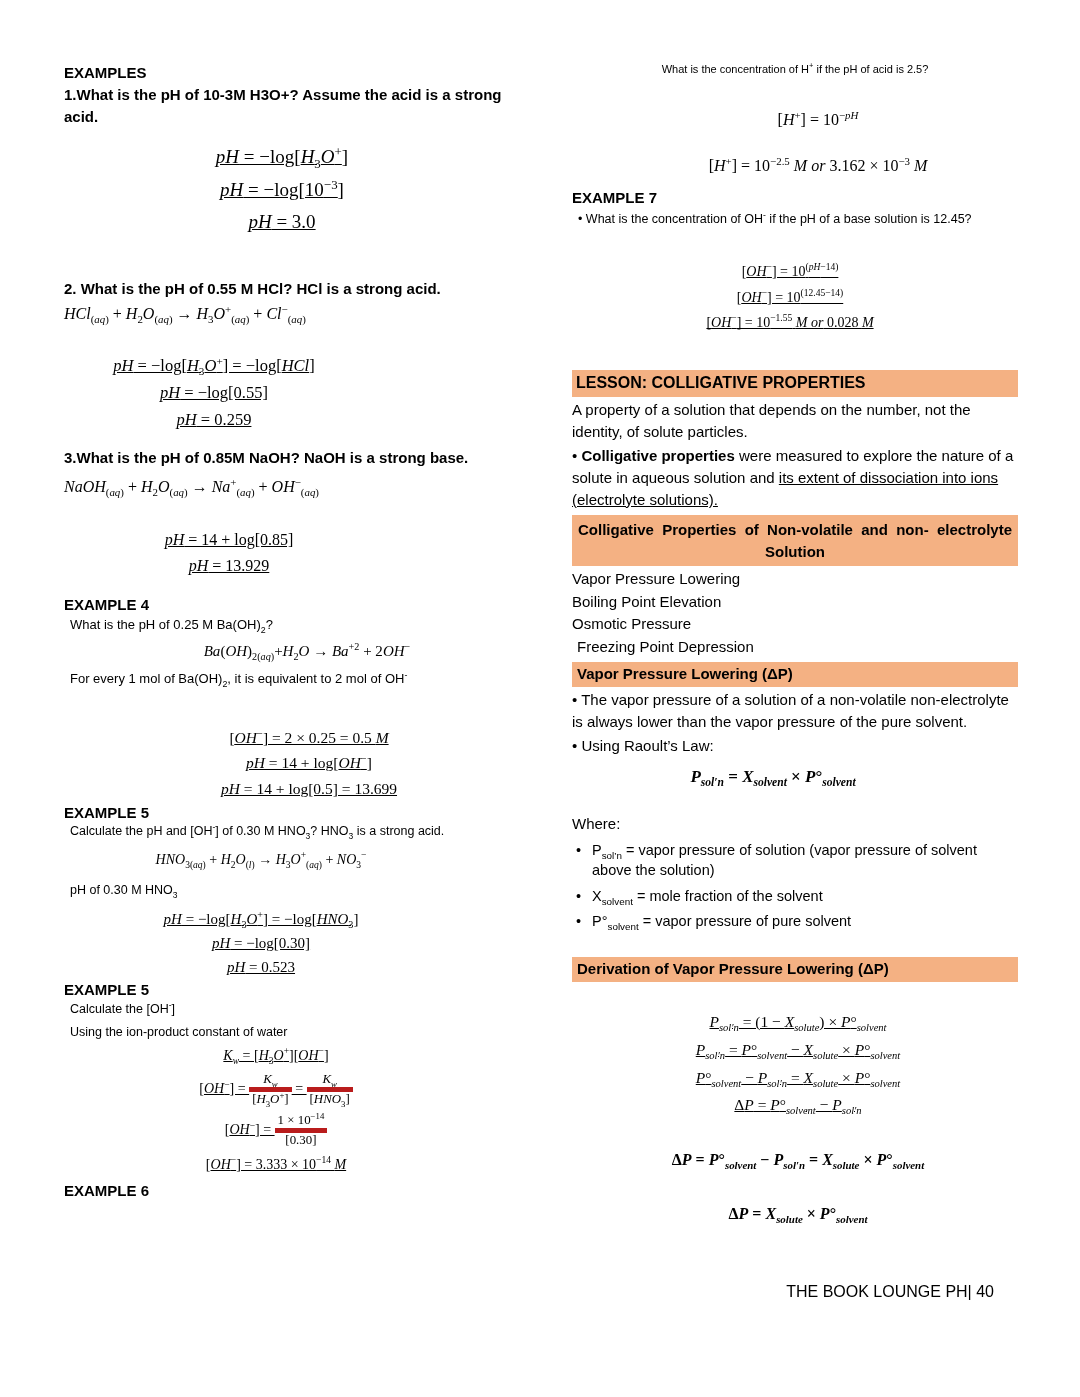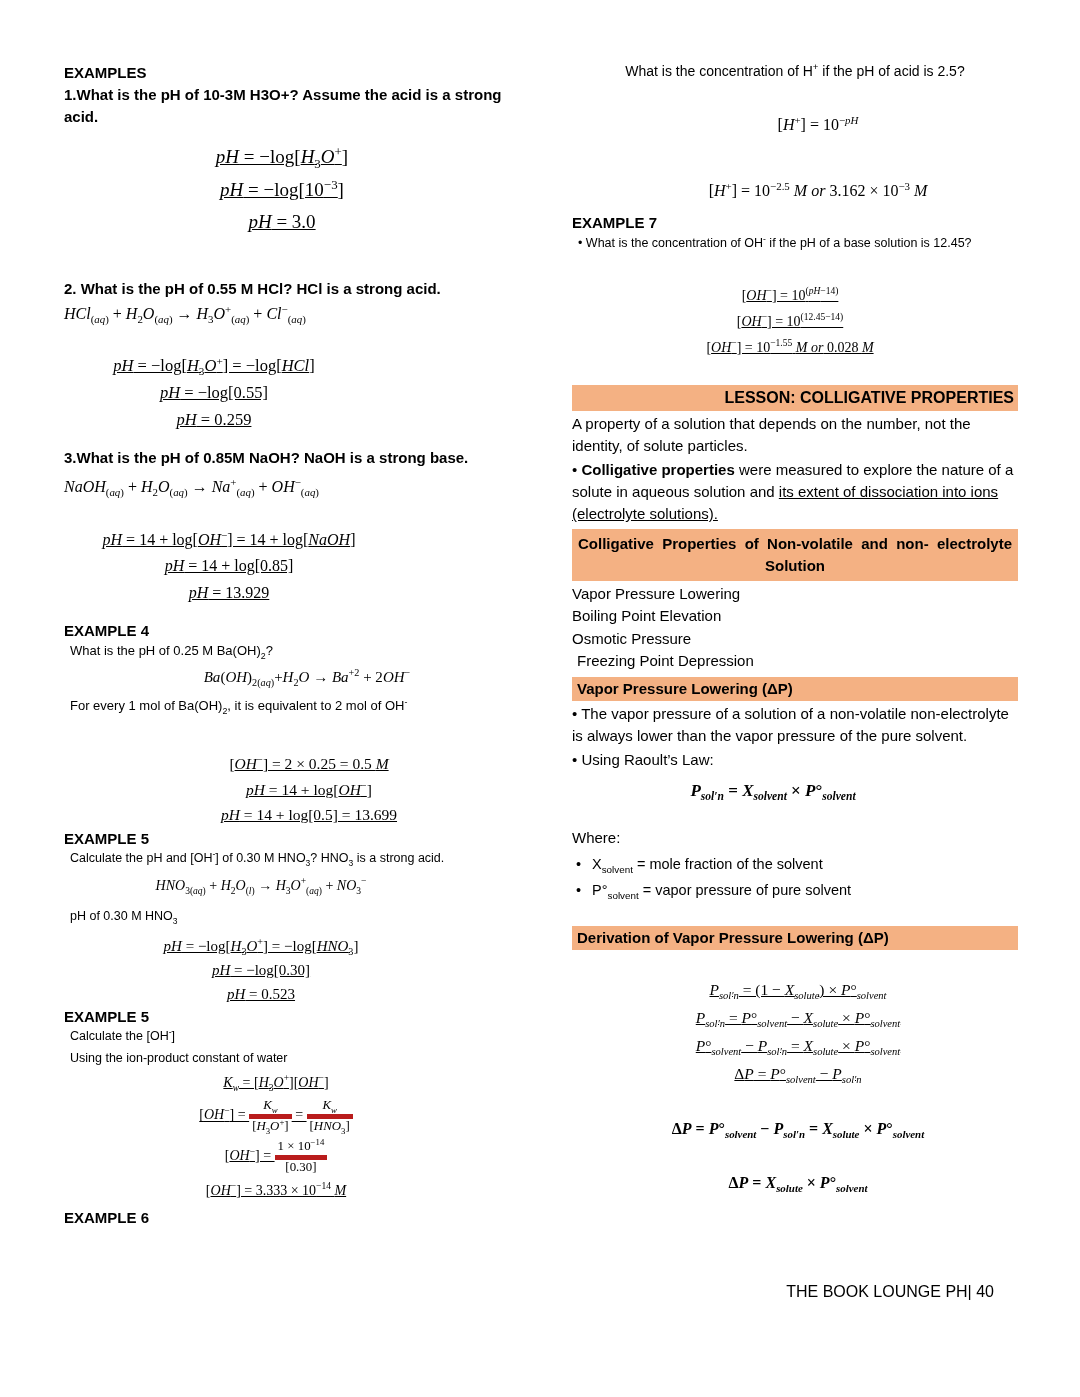--- a/index.html
+++ b/index.html
@@ -34,29 +34,29 @@
   .mt40{margin-top:40px;}
   .mt8{margin-top:8px;}
   .mt5{margin-top:5px;}
   .mt2{margin-top:2px;}
 
   .frac{display:inline-block;vertical-align:middle;text-align:center;line-height:1.2;font-size:92%;}
   .frac .num{display:block;border-bottom:5px solid #b91c1c;padding:0 3px;}
   .frac .den{display:block;padding:0 3px;}
 
   
-  .q-top{font-size:14px;text-align:center;line-height:1.4;}
+  .q-top{font-size:11px;text-align:center;line-height:1.4;}
   .g-rh{width:400px;margin-left:46px;text-align:center;font-size:16px;}
   .g-rh1{margin-top:34px;}
-  .g-rh2{margin-top:48px;}
+  .g-rh2{margin-top:28px;}
   .ex7-h{margin-top:12px;}
   .g-ex7{width:436px;margin-top:30px;font-size:14px;line-height:1.85;text-align:center;}
   .body{font-size:15px;line-height:1.47;}
   .bar{background:#f4b183;font-weight:700;}
-  .bar-lesson{margin-top:24px;font-size:16px;text-align:right;padding:2px 4px;line-height:1.4;}
+  .bar-lesson{margin-top:34px;font-size:16px;text-align:left;padding:2px 4px;line-height:1.4;}
   .bar-collig{margin-top:4px;font-size:15px;text-align:justify;text-align-last:center;padding:4px 6px;line-height:1.45;}
   .bar-left{font-size:15px;padding:1px 5px;line-height:1.5;}
   .bar-vpl{margin-top:4px;}
   .bar-deriv{margin-top:26px;}
   .listitem{font-size:15px;line-height:1.5;}
   .pad4{padding-left:5px;}
   .bullet::before{content:"• ";}
   .bhang{position:relative;padding-left:20px;font-size:14.5px;line-height:1.4;margin-top:5px;}
   .bhang::before{content:"•";position:absolute;left:4px;}
   .g-raoult{width:402px;margin-top:10px;font-size:17px;font-weight:700;text-align:center;}
@@ -87,21 +87,20 @@
     <div class="serif eq"><i>HCl</i><sub>(<i>aq</i>)</sub> + <i>H</i><sub>2</sub><i>O</i><sub>(<i>aq</i>)</sub> → <i>H</i><sub>3</sub><i>O</i><sup>+</sup><sub>(<i>aq</i>)</sub> + <i>Cl</i><sup>−</sup><sub>(<i>aq</i>)</sub></div>
     <div class="mgroup serif g-m2">
       <div><i>pH</i> = −log[<i>H</i><sub>3</sub><i>O</i><sup>+</sup>] = −log[<i>HCl</i>]</div>
       <div><i>pH</i> = −log[0.55]</div>
       <div><i>pH</i> = 0.259</div>
     </div>
 
     <div class="hB mt14">3.What is the pH of 0.85M NaOH? NaOH is a strong base.</div>
     <div class="serif eq eq3"><i>NaOH</i><sub>(<i>aq</i>)</sub> + <i>H</i><sub>2</sub><i>O</i><sub>(<i>aq</i>)</sub> → <i>Na</i><sup>+</sup><sub>(<i>aq</i>)</sub> + <i>OH</i><sup>−</sup><sub>(<i>aq</i>)</sub></div>
     <div class="mgroup serif g-m3">
-      <div><i>pH</i> = 14 + log[<i>OH</i><sup>−</sup>] = 14 + log[<i>NaOH</i>]</div>
       <div><i>pH</i> = 14 + log[0.85]</div>
       <div><i>pH</i> = 13.929</div>
     </div>
 
     <div class="hB mt14">EXAMPLE 4</div>
     <div class="s13 ind">What is the pH of 0.25 M Ba(OH)<sub>2</sub>?</div>
     <div class="serif g-e4"><i>Ba</i>(<i>OH</i>)<sub>2(<i>aq</i>)</sub>+<i>H</i><sub>2</sub><i>O</i> → <i>Ba</i><sup>+2</sup> + 2<i>OH</i><sup>−</sup></div>
     <div class="s13 ind mt8">For every 1 mol of Ba(OH)<sub>2</sub>, it is equivalent to 2 mol of OH<sup>-</sup></div>
     <div class="mgroup serif g-m4">
       <div>[<i>OH</i><sup>−</sup>] = 2 × 0.25 = 0.5 <i>M</i></div>
@@ -158,20 +157,21 @@
     <div class="listitem pad4">Freezing Point Depression</div>
 
     <div class="bar bar-left bar-vpl">Vapor Pressure Lowering (ΔP)</div>
     <div class="body bullet mt2">The vapor pressure of a solution of a non-volatile non-electrolyte is always lower than the vapor pressure of the pure solvent.</div>
     <div class="body bullet mt2">Using Raoult’s Law:</div>
 
     <div class="serif g-raoult"><i>P<sub>sol′n</sub></i> = <i>X<sub>solvent</sub></i> × <i>P</i>°<i><sub>solvent</sub></i></div>
 
     <div class="body where">Where:</div>
     <div class="where-items">
+      <div class="bhang">P<sub>sol’n</sub> = vapor pressure of solution (vapor pressure of solvent above the solution)</div>
       <div class="bhang">X<sub>solvent</sub> = mole fraction of the solvent</div>
       <div class="bhang">P°<sub>solvent</sub> = vapor pressure of pure solvent</div>
     </div>
 
     <div class="bar bar-left bar-deriv">Derivation of Vapor Pressure Lowering (ΔP)</div>
     <div class="mgroup serif g-deriv">
       <div><i>P<sub>sol′n</sub></i> = (1 − <i>X<sub>solute</sub></i>) × <i>P</i>°<i><sub>solvent</sub></i></div>
       <div><i>P<sub>sol′n</sub></i> = <i>P</i>°<i><sub>solvent</sub></i> − <i>X<sub>solute</sub></i> × <i>P</i>°<i><sub>solvent</sub></i></div>
       <div><i>P</i>°<i><sub>solvent</sub></i> − <i>P<sub>sol′n</sub></i> = <i>X<sub>solute</sub></i> × <i>P</i>°<i><sub>solvent</sub></i></div>
       <div>Δ<i>P</i> = <i>P</i>°<i><sub>solvent</sub></i> − <i>P<sub>sol′n</sub></i></div>

